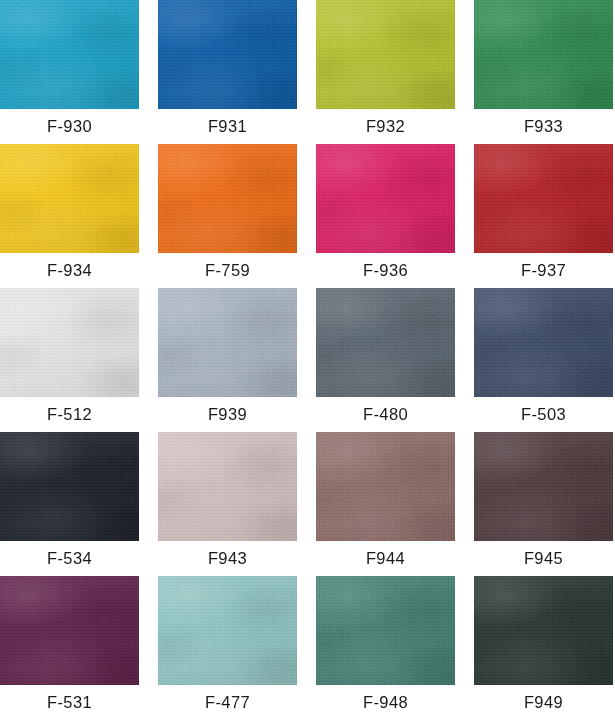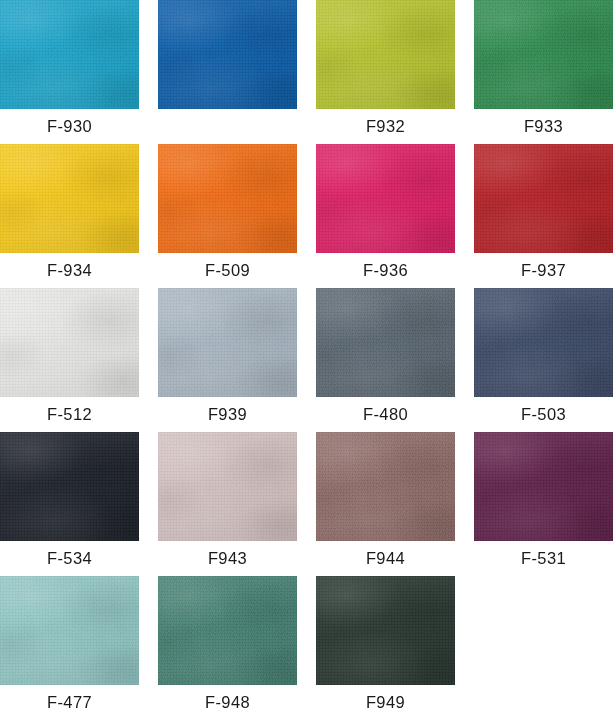--- a/index.html
+++ b/index.html
@@ -106,20 +106,21 @@
       </div>
       <div class="swatch-label">F-930</div>
     </div>
     <div class="swatch-cell">
       <div class="swatch-chip" style="background-color: rgb(11, 92, 168);">
         <div class="tex-a"></div>
         <div class="tex-b"></div>
         <div class="tex-c"></div>
         <div class="tex-d"></div>
       </div>
+      <div class="swatch-label">F931</div>
     </div>
     <div class="swatch-cell">
       <div class="swatch-chip" style="background-color: rgb(181, 195, 46);">
         <div class="tex-a"></div>
         <div class="tex-b"></div>
         <div class="tex-c"></div>
         <div class="tex-d"></div>
       </div>
       <div class="swatch-label">F932</div>
     </div>
@@ -141,21 +142,21 @@
       </div>
       <div class="swatch-label">F-934</div>
     </div>
     <div class="swatch-cell">
       <div class="swatch-chip" style="background-color: rgb(242, 107, 20);">
         <div class="tex-a"></div>
         <div class="tex-b"></div>
         <div class="tex-c"></div>
         <div class="tex-d"></div>
       </div>
-      <div class="swatch-label">F-509</div>
+      <div class="swatch-label">F-759</div>
     </div>
     <div class="swatch-cell">
       <div class="swatch-chip" style="background-color: rgb(222, 30, 100);">
         <div class="tex-a"></div>
         <div class="tex-b"></div>
         <div class="tex-c"></div>
         <div class="tex-d"></div>
       </div>
       <div class="swatch-label">F-936</div>
     </div>
@@ -225,20 +226,29 @@
     <div class="swatch-cell">
       <div class="swatch-chip" style="background-color: rgb(142, 107, 104);">
         <div class="tex-a"></div>
         <div class="tex-b"></div>
         <div class="tex-c"></div>
         <div class="tex-d"></div>
       </div>
       <div class="swatch-label">F944</div>
     </div>
     <div class="swatch-cell">
+      <div class="swatch-chip" style="background-color: rgb(79, 58, 61);">
+        <div class="tex-a"></div>
+        <div class="tex-b"></div>
+        <div class="tex-c"></div>
+        <div class="tex-d"></div>
+      </div>
+      <div class="swatch-label">F945</div>
+    </div>
+    <div class="swatch-cell">
       <div class="swatch-chip" style="background-color: rgb(94, 32, 73);">
         <div class="tex-a"></div>
         <div class="tex-b"></div>
         <div class="tex-c"></div>
         <div class="tex-d"></div>
       </div>
       <div class="swatch-label">F-531</div>
     </div>
     <div class="swatch-cell">
       <div class="swatch-chip" style="background-color: rgb(144, 198, 195);">

